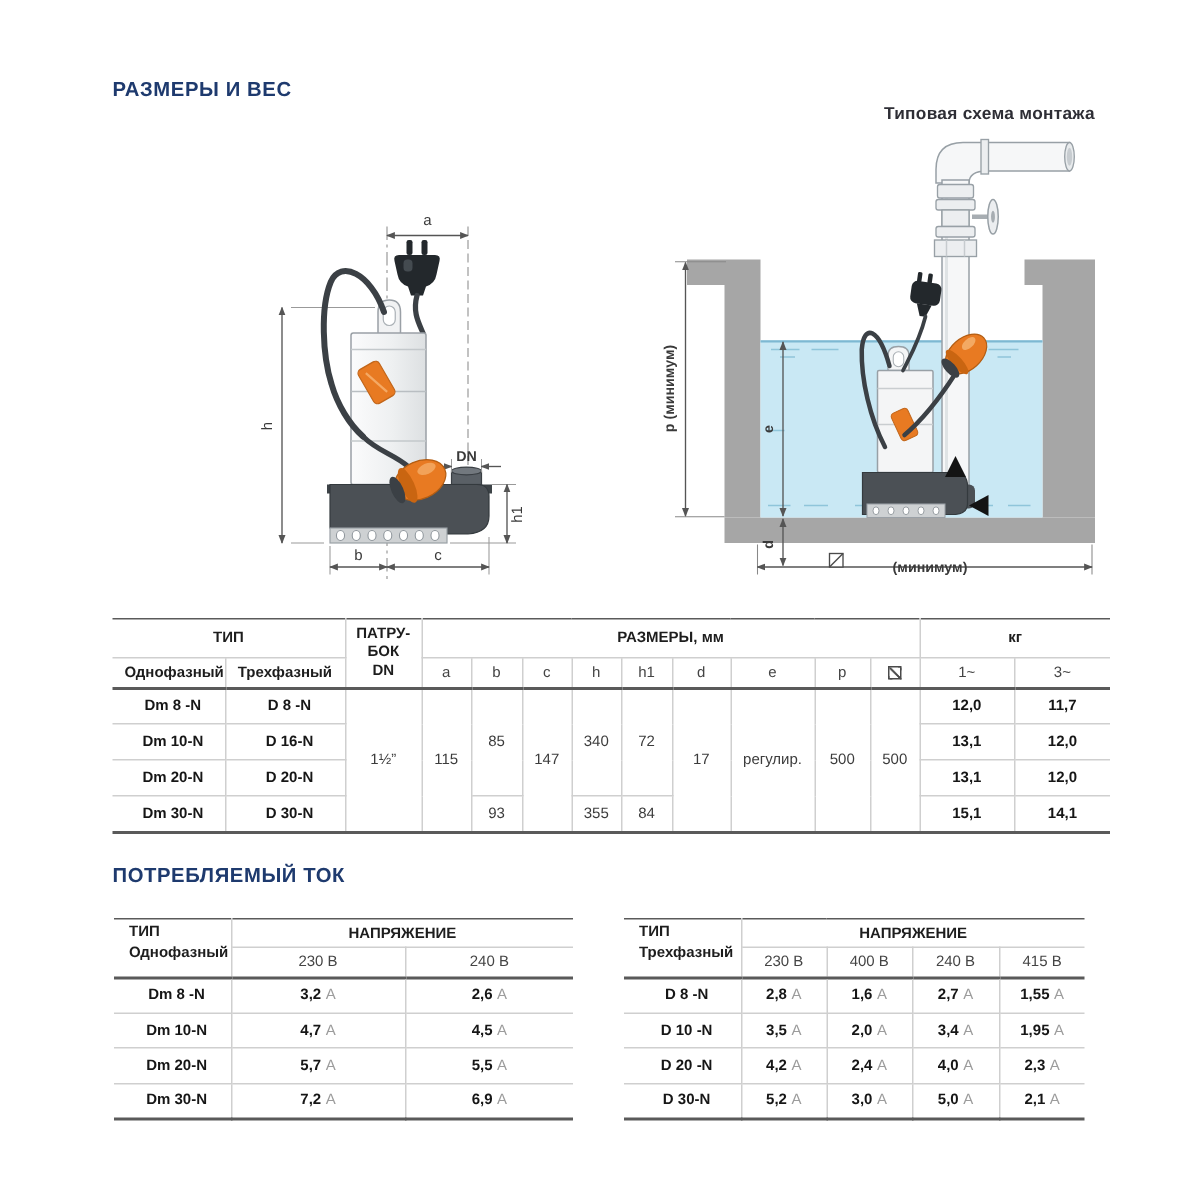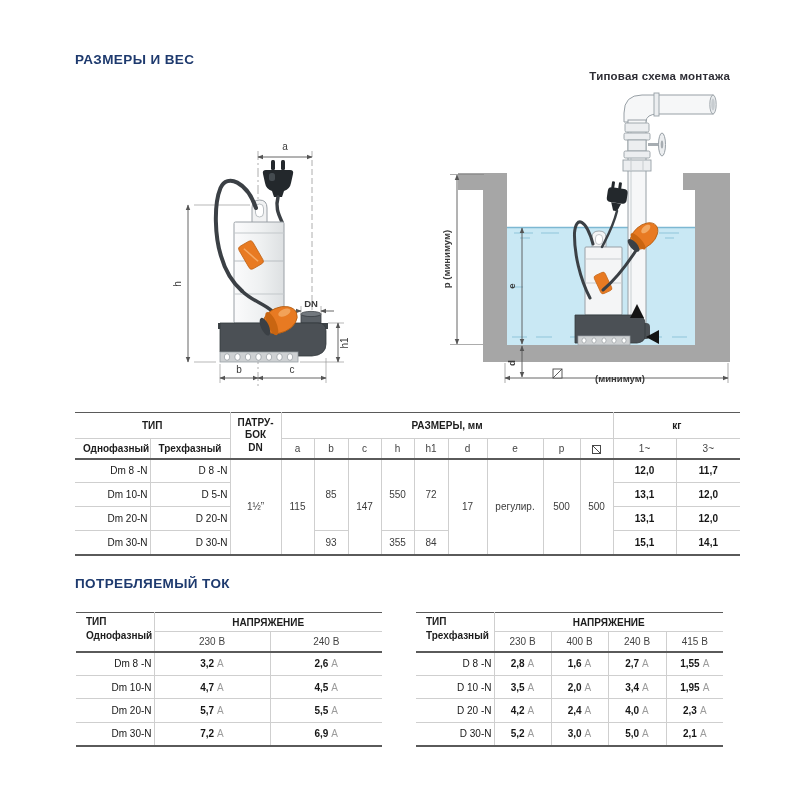--- a/index.html
+++ b/index.html
@@ -25,21 +25,21 @@
   td, th { border:1px solid #cfcfcf; font-weight:400; text-align:center;
            vertical-align:middle; padding:0 2px; overflow:hidden; }
   tr > *:first-child { border-left:none; }
   tr > *:last-child  { border-right:none; }
   tr:first-child > * { border-top:none; }
   tr:last-child  > * { border-bottom:none; }
   .hdr-end { border-bottom:2px solid #5a5a5a !important; }
   th.group { font-weight:700; color:#1d1d1d; }
   th.sub   { color:#444; font-weight:400; }
   th.subb  { color:#1d1d1d; font-weight:700; text-align:left; padding-left:8px; }
-  td.model { text-align:right; padding-left:8px; font-weight:400; color:#161616; }
+  td.model { text-align:center; padding-left:8px; font-weight:700; color:#161616; }
   td.bold  { font-weight:700; color:#161616; }
   .patrubok div { line-height:1.25; font-weight:700; color:#1d1d1d; }
   .val  { font-weight:700; color:#161616; }
   .unit { color:#9c9c9c; font-weight:400; margin-left:3px; }
   .tipcell { text-align:left; vertical-align:top; }
   .tipcell div { padding-left:8px; font-weight:700; color:#1d1d1d; }
   .tipcell .l1 { padding-top:3px; height:17px; }
   .sq-icon { display:inline-block; width:9px; height:9px; border:1px solid #4a4a4a;
     background:linear-gradient(to top right, transparent 44%, #4a4a4a 44%, #4a4a4a 56%, transparent 56%);
     vertical-align:middle; }
@@ -316,32 +316,32 @@
       <th class="sub hdr-end">1~</th>
       <th class="sub hdr-end">3~</th>
     </tr>
     <tr style="height:24px;">
       <td class="model">Dm 8 -N</td>
       <td class="model">D 8 -N</td>
       <td rowspan="4">1½”</td>
       <td rowspan="4">115</td>
       <td rowspan="3">85</td>
       <td rowspan="4">147</td>
-      <td rowspan="3">550</td>
+      <td rowspan="3">340</td>
       <td rowspan="3">72</td>
       <td rowspan="4">17</td>
       <td rowspan="4">регулир.</td>
       <td rowspan="4">500</td>
       <td rowspan="4">500</td>
       <td class="bold">12,0</td>
       <td class="bold">11,7</td>
     </tr>
     <tr style="height:24px;">
       <td class="model">Dm 10-N</td>
-      <td class="model">D 5-N</td>
+      <td class="model">D 16-N</td>
       <td class="bold">13,1</td>
       <td class="bold">12,0</td>
     </tr>
     <tr style="height:24px;">
       <td class="model">Dm 20-N</td>
       <td class="model">D 20-N</td>
       <td class="bold">13,1</td>
       <td class="bold">12,0</td>
     </tr>
     <tr style="height:24px;">

